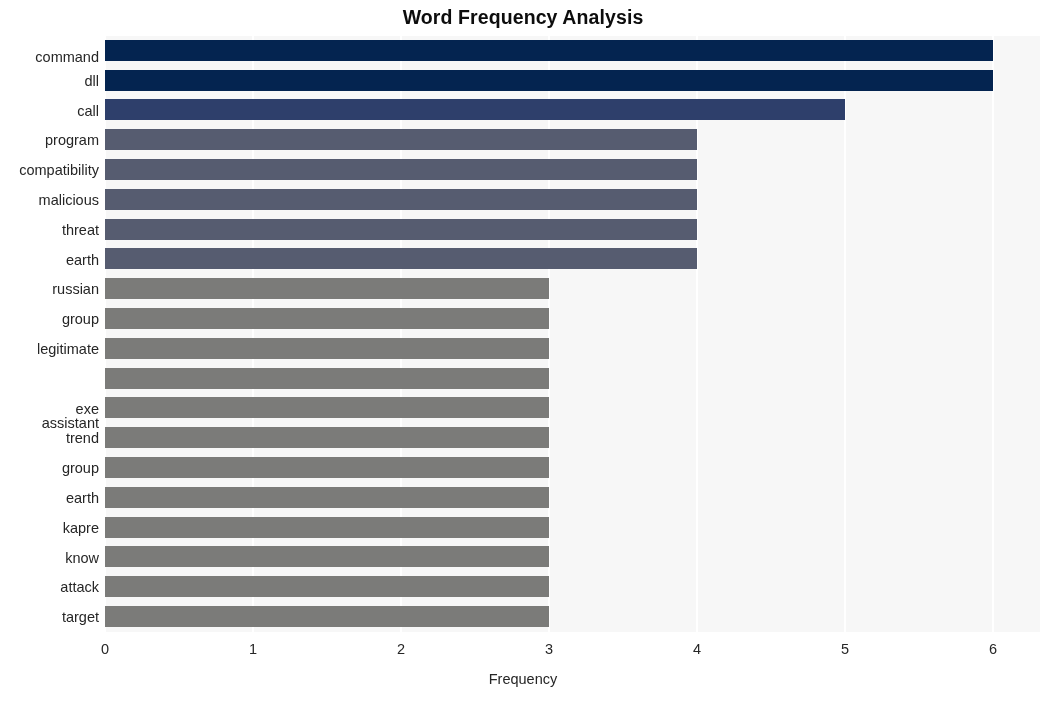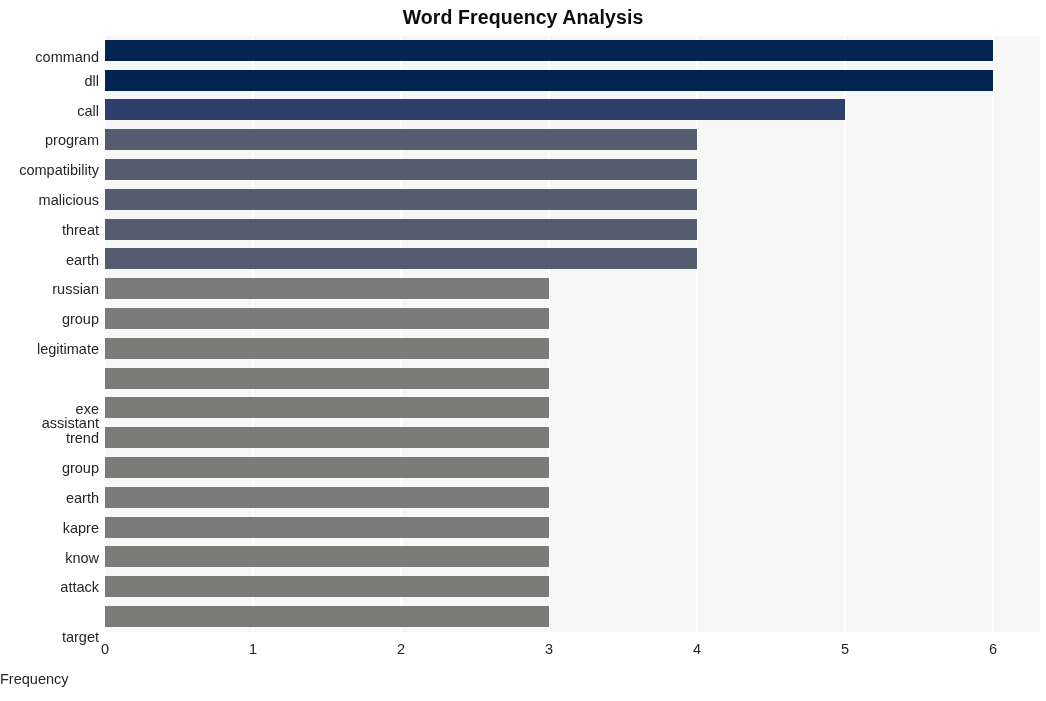--- a/index.html
+++ b/index.html
@@ -103,21 +103,21 @@
     font-size: 14.5px;
     color: #262626;
     transform: translateX(-50%);
     white-space: nowrap;
   }
   .xaxis-title {
     position: absolute;
     left: 0;
     top: 671px;
     width: 1046px;
-    text-align: left;
+    text-align: center;
     font-size: 14.5px;
     color: #262626;
   }
 </style>
 </head>
 <body>
 
 <div id="chart-root">
 
   <div class="chart-title">Word Frequency Analysis</div>
@@ -205,21 +205,21 @@
       <div class="ylabel" style="top: 276.1px;">group</div>
       <div class="ylabel" style="top: 305.9px;">legitimate</div>
       <div class="ylabel" style="top: 335.7px; margin-top: 44px;">assistant</div>
       <div class="ylabel" style="top: 365.5px;">exe</div>
       <div class="ylabel" style="top: 395.3px;">trend</div>
       <div class="ylabel" style="top: 425.1px;">group</div>
       <div class="ylabel" style="top: 454.9px;">earth</div>
       <div class="ylabel" style="top: 484.7px;">kapre</div>
       <div class="ylabel" style="top: 514.5px;">know</div>
       <div class="ylabel" style="top: 544.3px;">attack</div>
-      <div class="ylabel" style="top: 574.1px; margin-top: 20px;">target</div>
+      <div class="ylabel" style="top: 574.1px;">target</div>
     </div>
 
   <div id="x-axis">
       <div class="xtick-label" style="left: 0px;">0</div>
       <div class="xtick-label" style="left: 148px;">1</div>
       <div class="xtick-label" style="left: 296px;">2</div>
       <div class="xtick-label" style="left: 444px;">3</div>
       <div class="xtick-label" style="left: 592px;">4</div>
       <div class="xtick-label" style="left: 740px;">5</div>
       <div class="xtick-label" style="left: 888px;">6</div>

